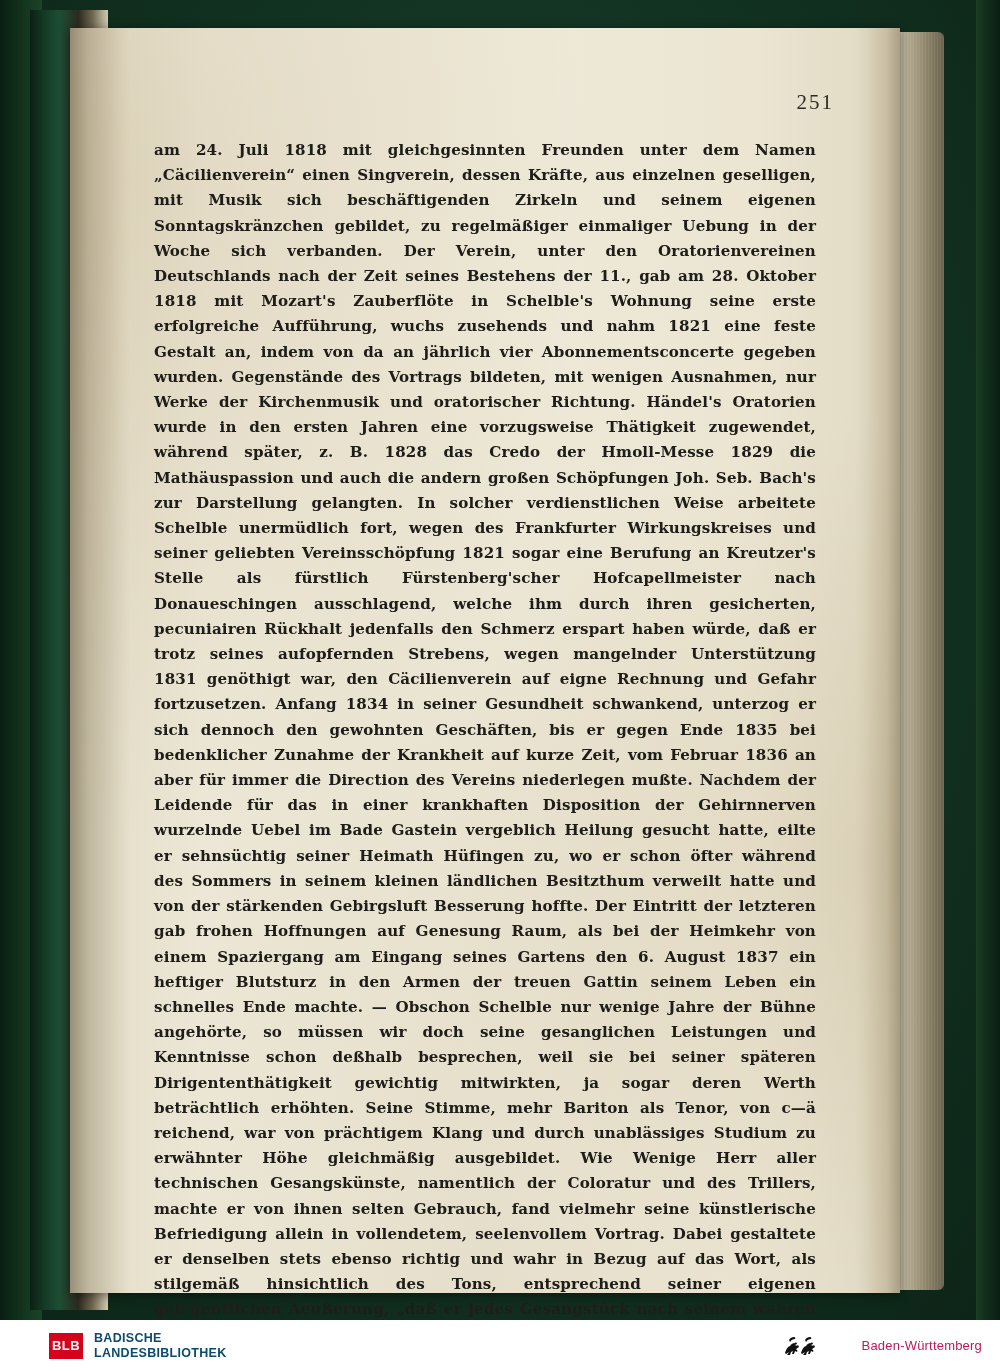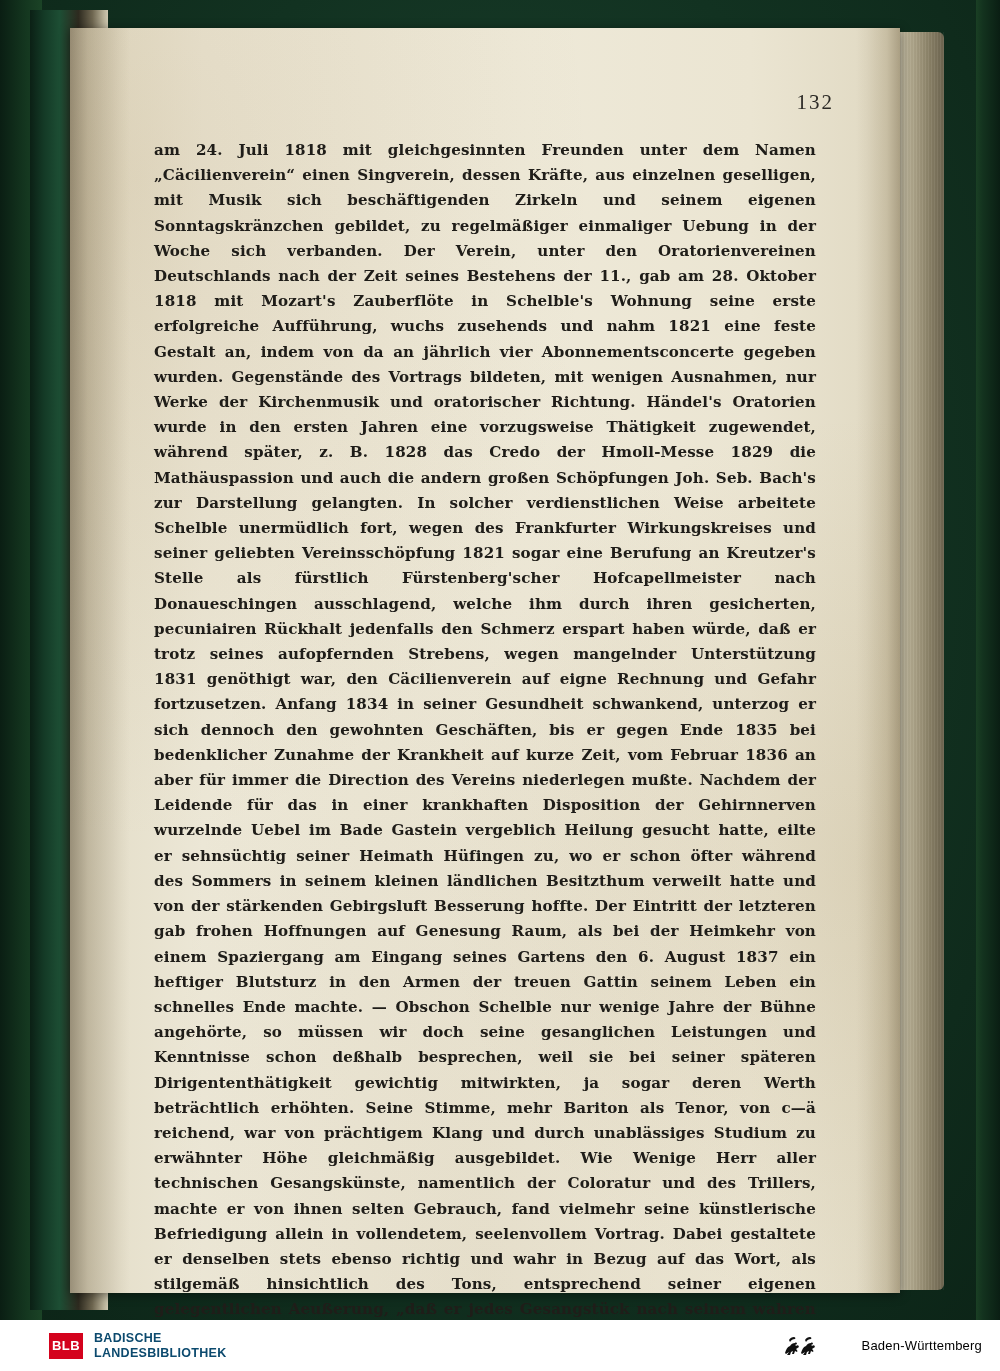--- a/index.html
+++ b/index.html
@@ -197,21 +197,21 @@
     letter-spacing: .3px;
   }
   .footer-right {
     display: flex;
     align-items: center;
     gap: 10px;
   }
   .bw-text {
     font-family: "Liberation Sans", sans-serif;
     font-size: 13px;
-    color: #000000;
+    color: #be185d;
     letter-spacing: .2px;
     margin-left: 29px;
   }
   .lion-svg { display:block; }
 
   
   .cover-strip {
     position: absolute;
     left: 0; top: 0;
     width: 42px; height: 1320px;
@@ -232,21 +232,21 @@
   <div class="cover-strip-right"></div>
 
   <div class="book">
     <div class="gutter"></div>
     <div class="fore-edge"></div>
 
     <div class="page">
       <div class="page-spine-shadow"></div>
       <div class="page-curve"></div>
 
-      <div class="folio">132</div>
+      <div class="folio">251</div>
 
       <div class="textblock ink">
         <p>am 24. Juli 1818 mit gleichgesinnten Freunden unter dem Namen „Cäcilienverein“ einen Singverein, dessen Kräfte, aus einzelnen geselligen, mit Musik sich beschäftigenden Zirkeln und seinem eigenen Sonntagskränzchen gebildet, zu regelmäßiger einmaliger Uebung in der Woche sich verbanden. Der Verein, unter den Oratorienvereinen Deutschlands nach der Zeit seines Bestehens der 11., gab am 28. Oktober 1818 mit Mozart's Zauberflöte in Schelble's Wohnung seine erste erfolgreiche Aufführung, wuchs zusehends und nahm 1821 eine feste Gestalt an, indem von da an jährlich vier Abonnementsconcerte gegeben wurden. Gegenstände des Vortrags bildeten, mit wenigen Ausnahmen, nur Werke der Kirchenmusik und oratorischer Richtung. Händel's Oratorien wurde in den ersten Jahren eine vorzugsweise Thätigkeit zugewendet, während später, z. B. 1828 das Credo der Hmoll-Messe 1829 die Mathäuspassion und auch die andern großen Schöpfungen Joh. Seb. Bach's zur Darstellung gelangten. In solcher verdienstlichen Weise arbeitete Schelble unermüdlich fort, wegen des Frankfurter Wirkungskreises und seiner geliebten Vereinsschöpfung 1821 sogar eine Berufung an Kreutzer's Stelle als fürstlich Fürstenberg'scher Hofcapellmeister nach Donaueschingen ausschlagend, welche ihm durch ihren gesicherten, pecuniairen Rückhalt jedenfalls den Schmerz erspart haben würde, daß er trotz seines aufopfernden Strebens, wegen mangelnder Unterstützung 1831 genöthigt war, den Cäcilienverein auf eigne Rechnung und Gefahr fortzusetzen. Anfang 1834 in seiner Gesundheit schwankend, unterzog er sich dennoch den gewohnten Geschäften, bis er gegen Ende 1835 bei bedenklicher Zunahme der Krankheit auf kurze Zeit, vom Februar 1836 an aber für immer die Direction des Vereins niederlegen mußte. Nachdem der Leidende für das in einer krankhaften Disposition der Gehirnnerven wurzelnde Uebel im Bade Gastein vergeblich Heilung gesucht hatte, eilte er sehnsüchtig seiner Heimath Hüfingen zu, wo er schon öfter während des Sommers in seinem kleinen ländlichen Besitzthum verweilt hatte und von der stärkenden Gebirgsluft Besserung hoffte. Der Eintritt der letzteren gab frohen Hoffnungen auf Genesung Raum, als bei der Heimkehr von einem Spaziergang am Eingang seines Gartens den 6. August 1837 ein heftiger Blutsturz in den Armen der treuen Gattin seinem Leben ein schnelles Ende machte. — Obschon Schelble nur wenige Jahre der Bühne angehörte, so müssen wir doch seine gesanglichen Leistungen und Kenntnisse schon deßhalb besprechen, weil sie bei seiner späteren Dirigententhätigkeit gewichtig mitwirkten, ja sogar deren Werth beträchtlich erhöhten. Seine Stimme, mehr Bariton als Tenor, von c—ä reichend, war von prächtigem Klang und durch unablässiges Studium zu erwähnter Höhe gleichmäßig ausgebildet. Wie Wenige Herr aller technischen Gesangskünste, namentlich der Coloratur und des Trillers, machte er von ihnen selten Gebrauch, fand vielmehr seine künstlerische Befriedigung allein in vollendetem, seelenvollem Vortrag. Dabei gestaltete er denselben stets ebenso richtig und wahr in Bezug auf das Wort, als stilgemäß hinsichtlich des Tons, entsprechend seiner eigenen gelegentlichen Aeußerung, „daß er jedes Gesangstück nach seinem wahren Charakter vorzutragen verstehe“. Für das Theater fühlte Schelble im Grunde weder Neigung noch Beruf; dieß mag auch die Ursache sein, daß er im Spiel so wenig Gewandtheit sich erwarb und die Bühne, sobald es anging, wieder verließ. Aus diesem Mangel dramatischer Darstellung erklärt es sich auch, warum er in sogenannten „singenden“ Rollen wie die Tenorpartieen in Titus, Entführung, Zauberflöte, und Mehul's „Jacob und seine Söhne“ u. s. w. viel besser gefiel als in eigentlich dramatischen. Den besten Beweis für die eben geschilderte stimmliche Doppelnatur und die mannigfaltige Auffassungsfähigkeit des Sängers liefert wohl die Thatsache, daß er im Stande war, bei der</p>
       </div>
     </div>
   </div>
 </div>
 
 <div class="footer">
   <div class="footer-left">

